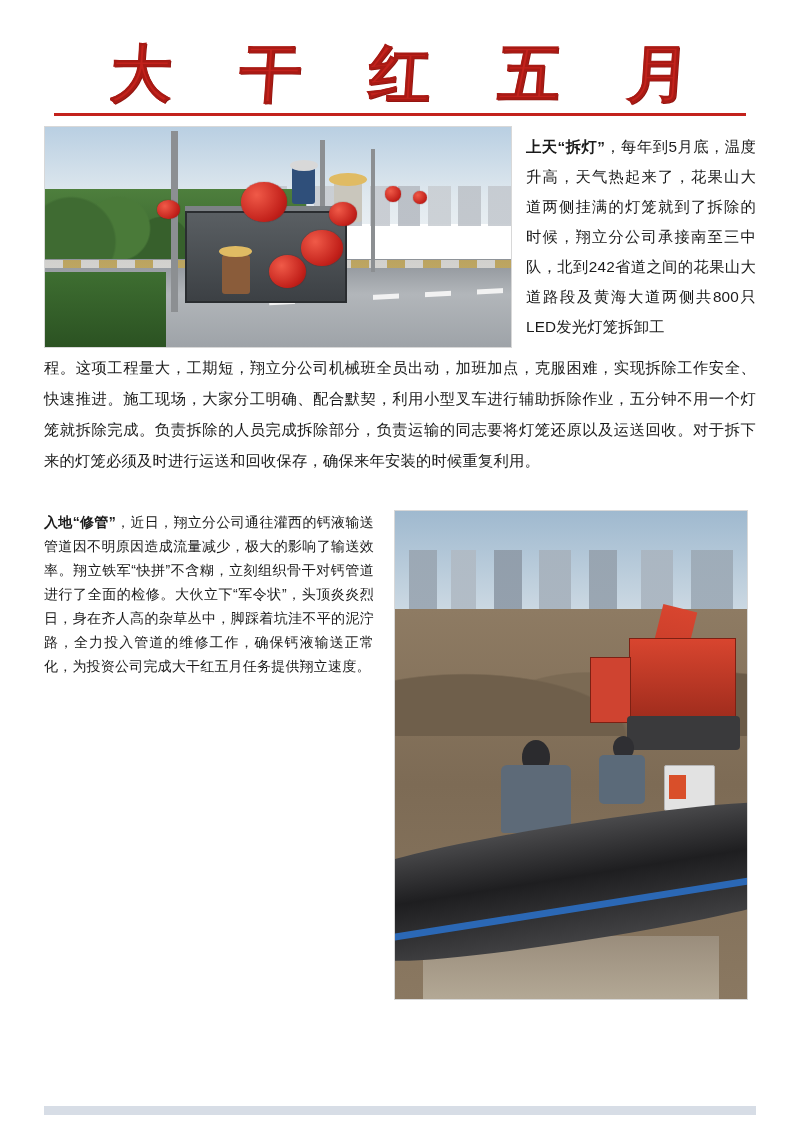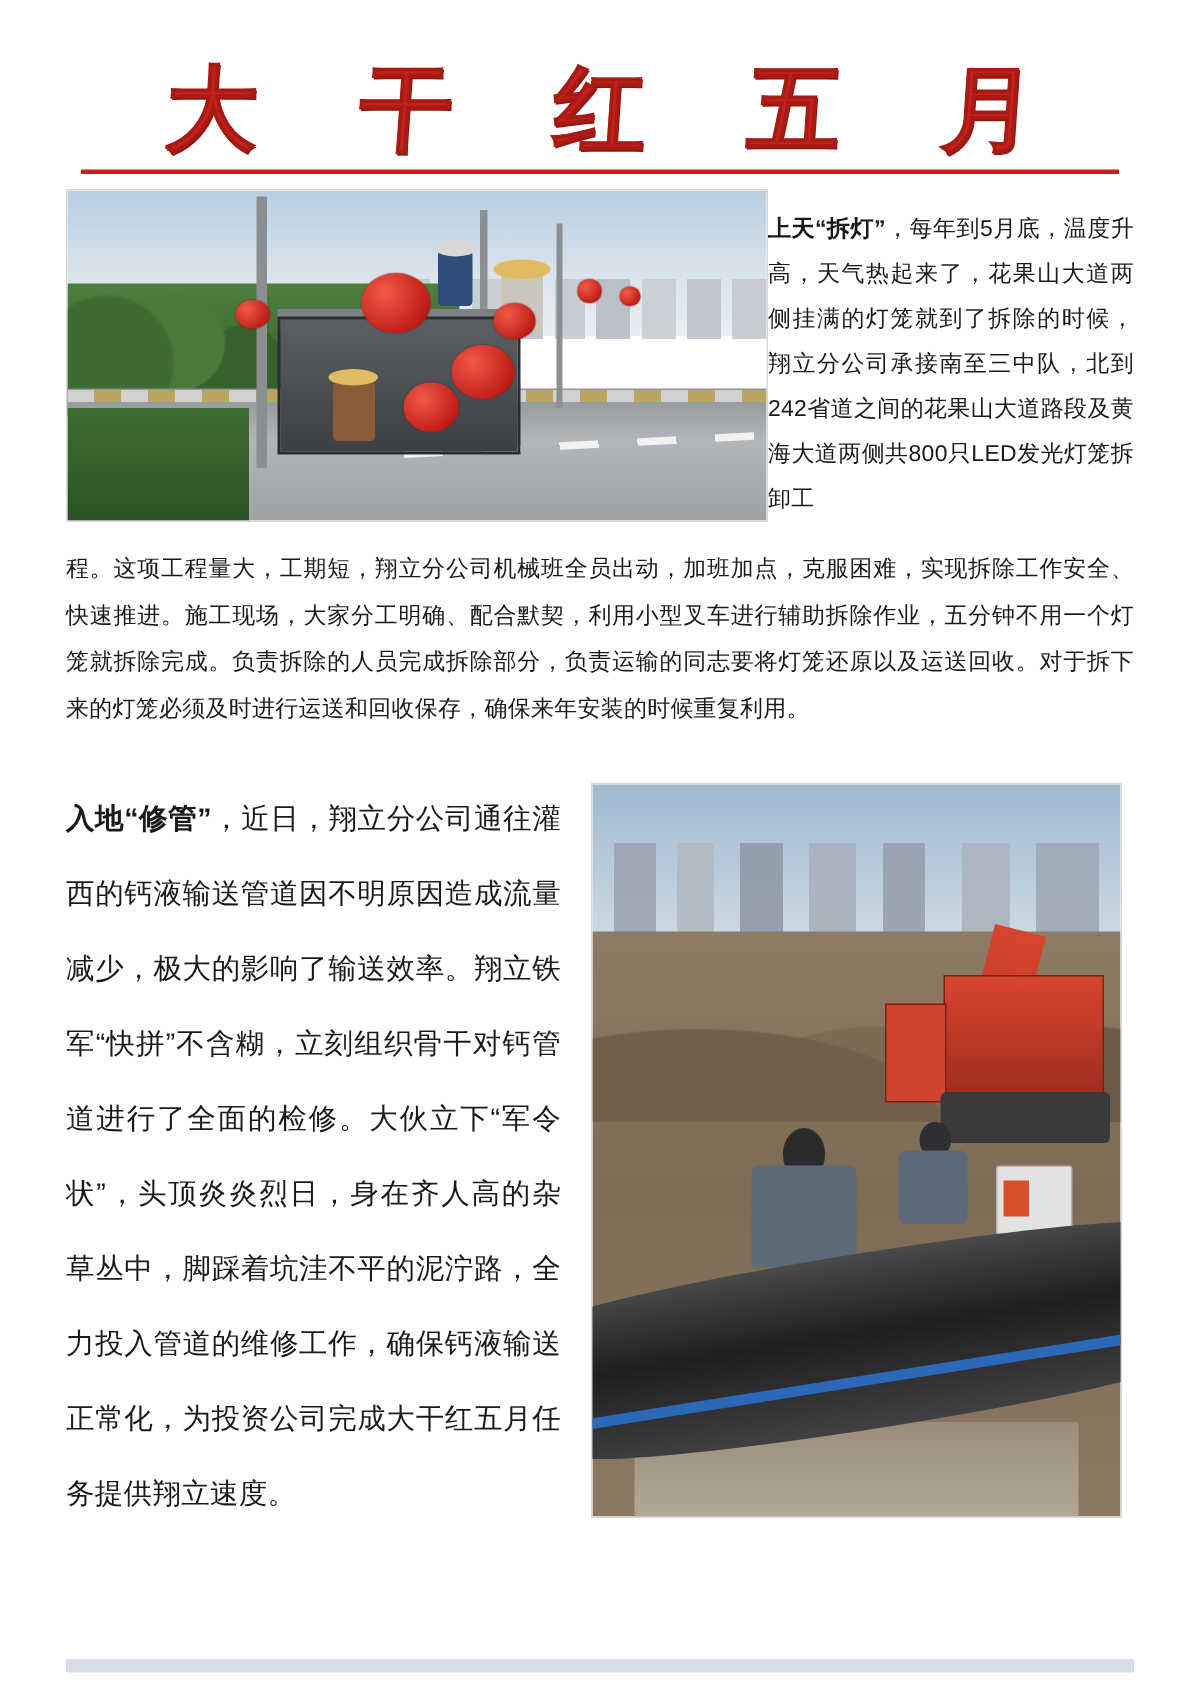--- a/index.html
+++ b/index.html
@@ -54,21 +54,22 @@
     letter-spacing: 13px;
     text-indent: 13px;
     color: #1a1a1a;
     margin: 0 0 14px 0;
     white-space: nowrap;
   }
 
   
   .sec1 {
     display: flex;
-    align-items: flex-end;
+    align-items: center;
+    gap: 14px;
   }
   .photo {
     position: relative;
     overflow: hidden;
     border: 1px solid #d8d8d8;
     box-sizing: border-box;
     flex: none;
   }
   .photo1 {
     width: 468px;
@@ -79,37 +80,37 @@
     line-height: 30px;
     text-align: justify;
     flex: 1;
     letter-spacing: 0.2px;
   }
   .body-text {
     font-size: 15.3px;
     line-height: 31px;
     text-align: justify;
     letter-spacing: 0.2px;
-    margin-top: 16px;
+    margin-top: 4px;
   }
   .lead {
     font-weight: bold;
   }
 
   
   .sec2 {
     display: flex;
     gap: 20px;
     margin-top: 34px;
     align-items: flex-start;
   }
   .sec2-text {
     width: 330px;
-    font-size: 19px;
-    line-height: 50px;
+    font-size: 14px;
+    line-height: 24px;
     text-align: justify;
     letter-spacing: 0.2px;
   }
   .photo2 {
     width: 354px;
     height: 490px;
   }
 
   
   .footer-bar {

